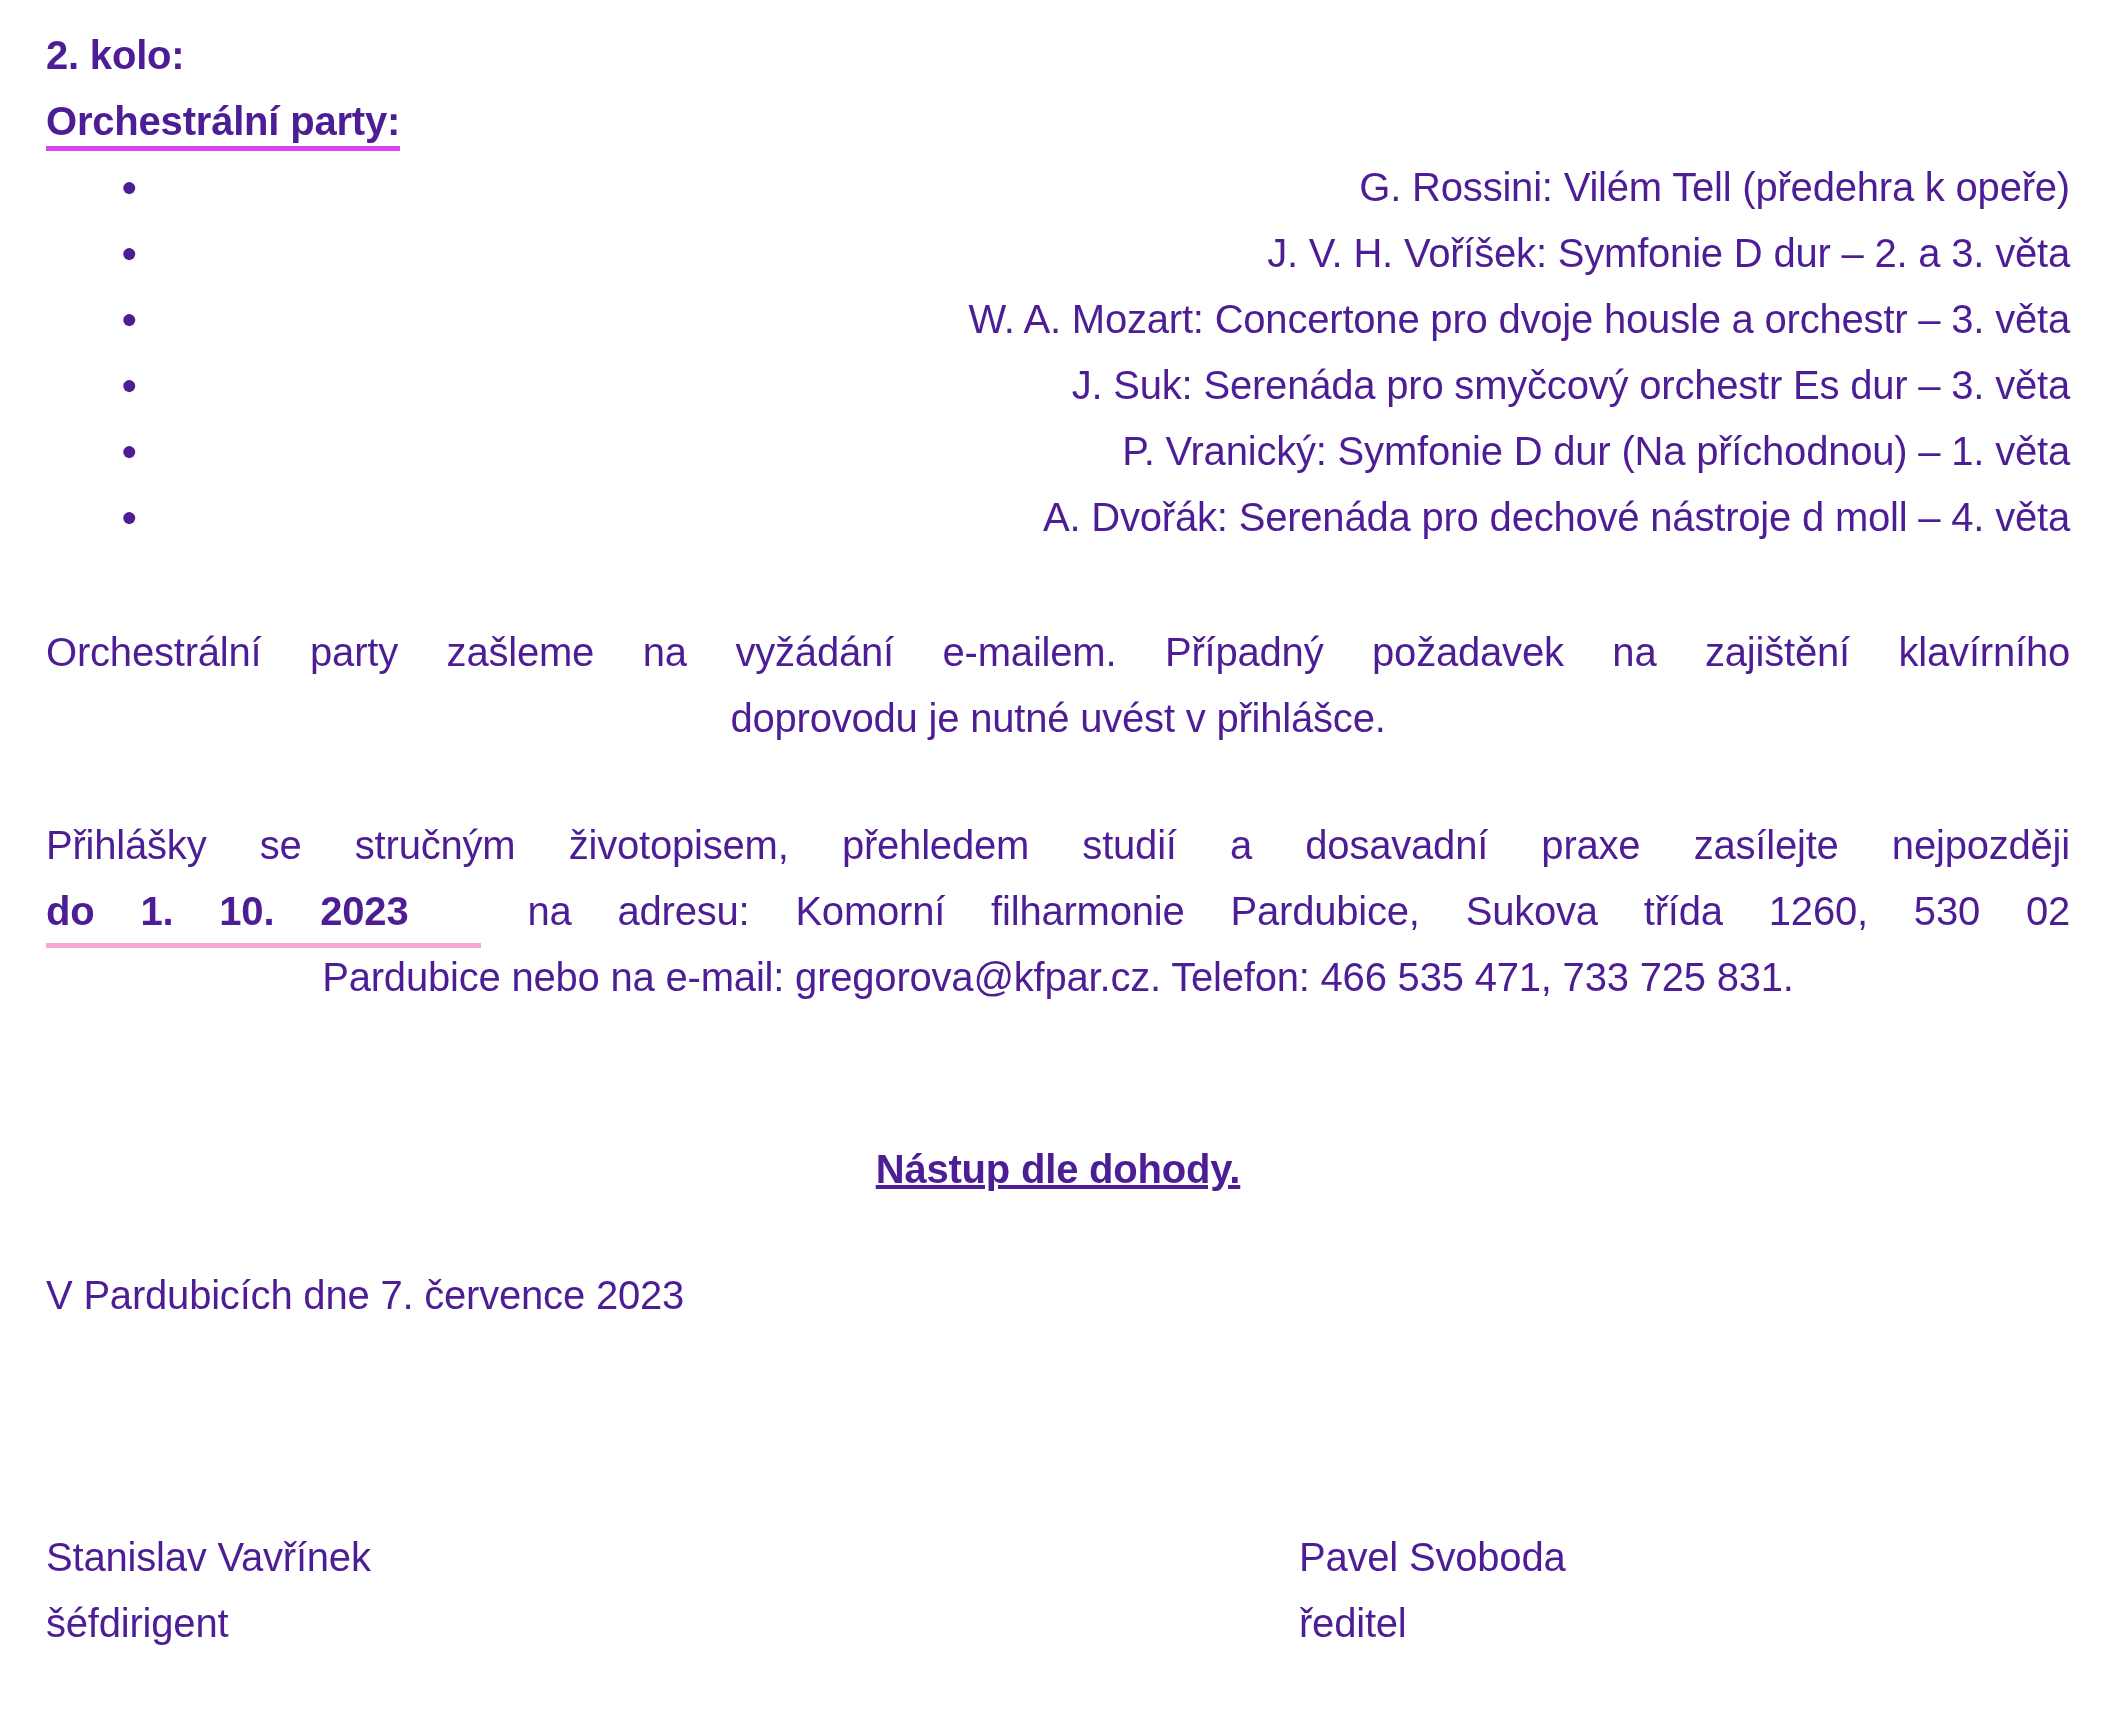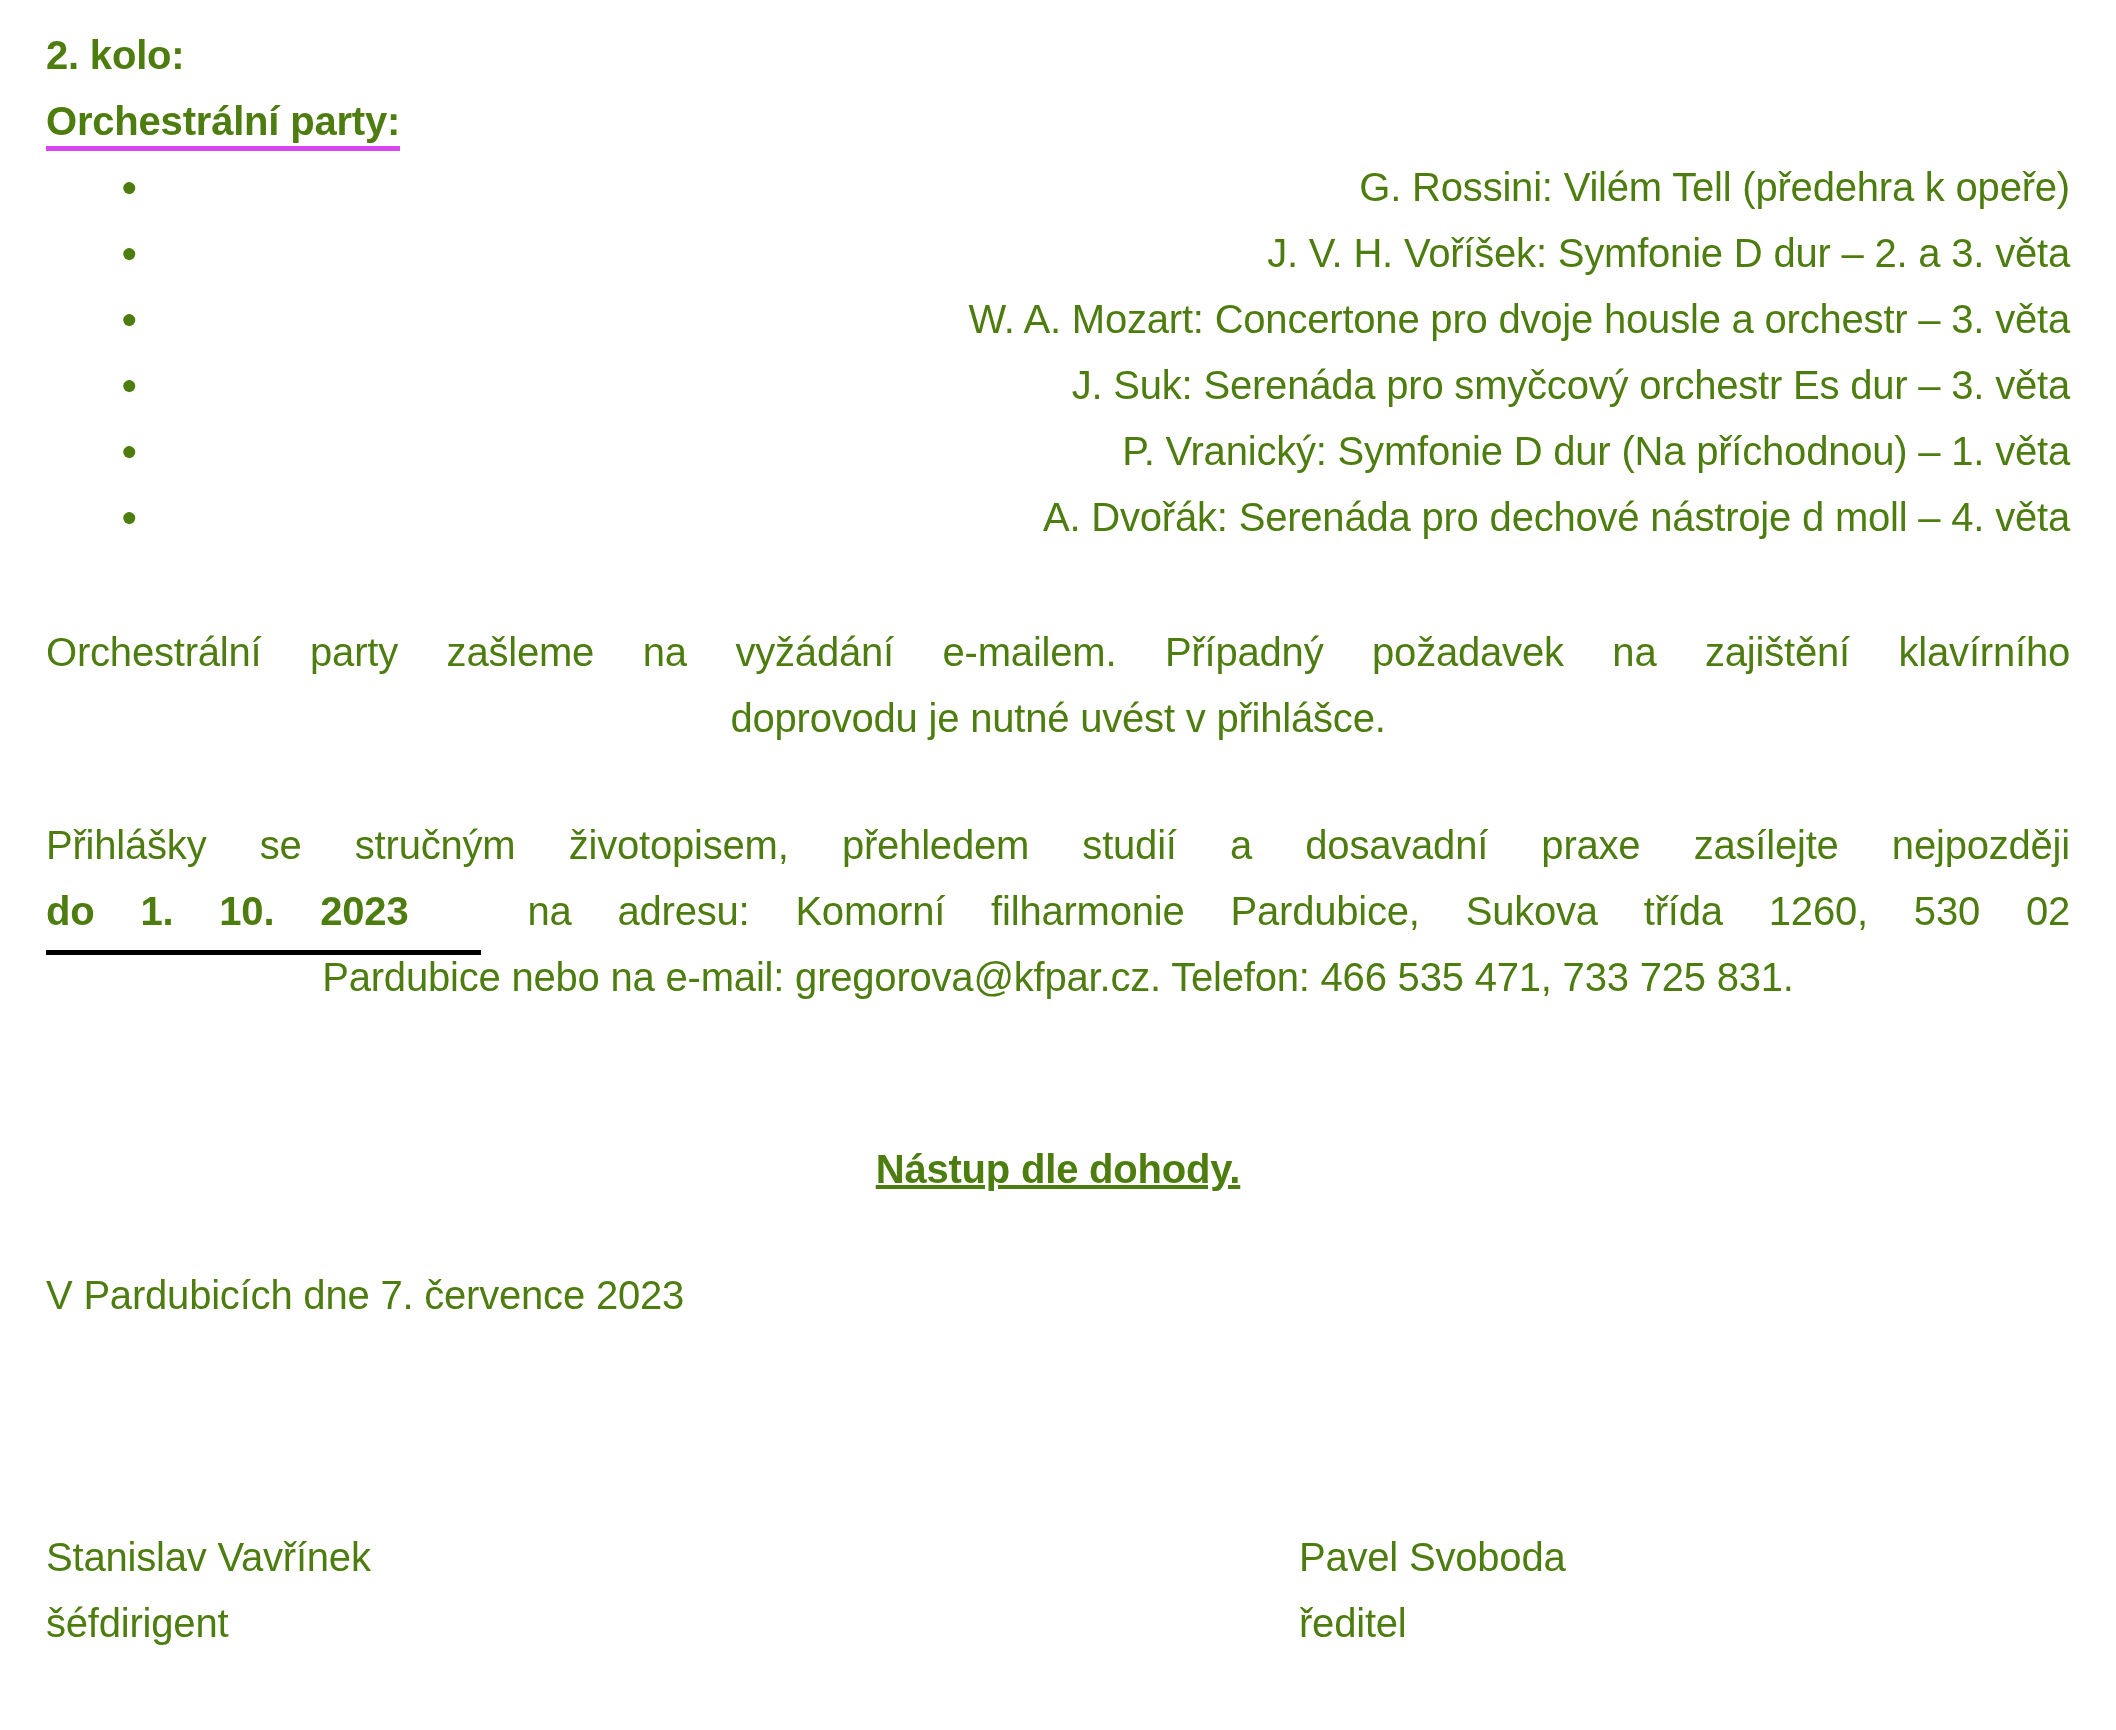--- a/index.html
+++ b/index.html
@@ -7,21 +7,21 @@
     padding: 0;
     background: #ffffff;
   }
   .page {
     position: relative;
     width: 2116px;
     height: 1731px;
     box-sizing: border-box;
     padding: 21.5px 46px 0 46px;
     background: #ffffff;
-    color: #4d7c0f;
+    color: #4c1d95;
     font-family: "Liberation Sans", "DejaVu Sans", sans-serif;
     font-size: 40px;
     letter-spacing: -0.2px;
     line-height: 66px;
     overflow: hidden;
   }
   .heading { font-weight: bold; }
   .underline-span {
     border-bottom: 5px solid #d946ef;
     padding-bottom: 3.3px;
@@ -49,22 +49,22 @@
     text-align: justify;
     text-align-last: justify;
   }
   .jline-last {
     text-align: center;
   }
   .parts-note { margin-top: 69px; }
   .application { margin-top: 61px; }
   .deadline {
     font-weight: bold;
-    border-bottom: 5px solid #000000;
-    padding-bottom: 17px;
+    border-bottom: 5px solid #f9a8d4;
+    padding-bottom: 10px;
     padding-right: 73px;
     white-space: nowrap;
   }
   .start-note {
     margin-top: 126px;
     text-align: center;
     font-weight: bold;
     text-decoration: underline;
   }
   .place-date { margin-top: 60px; }

